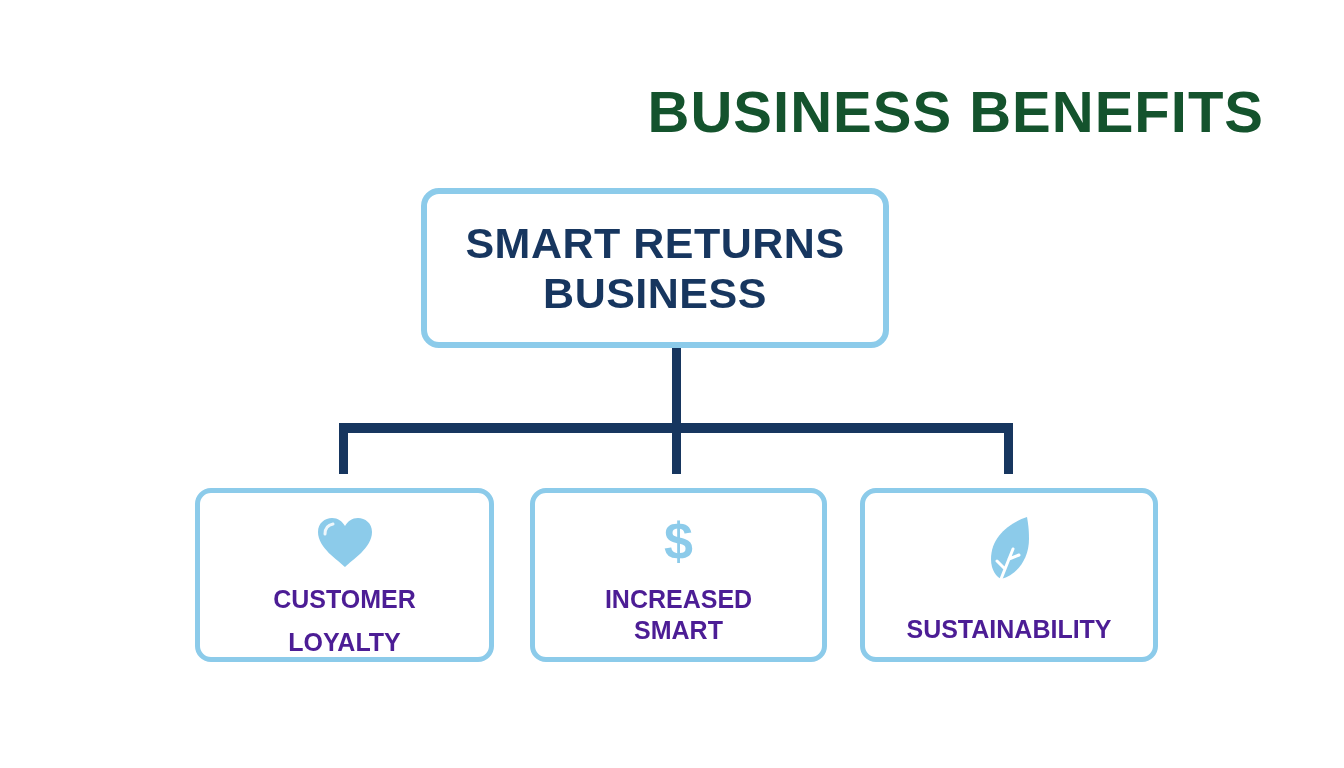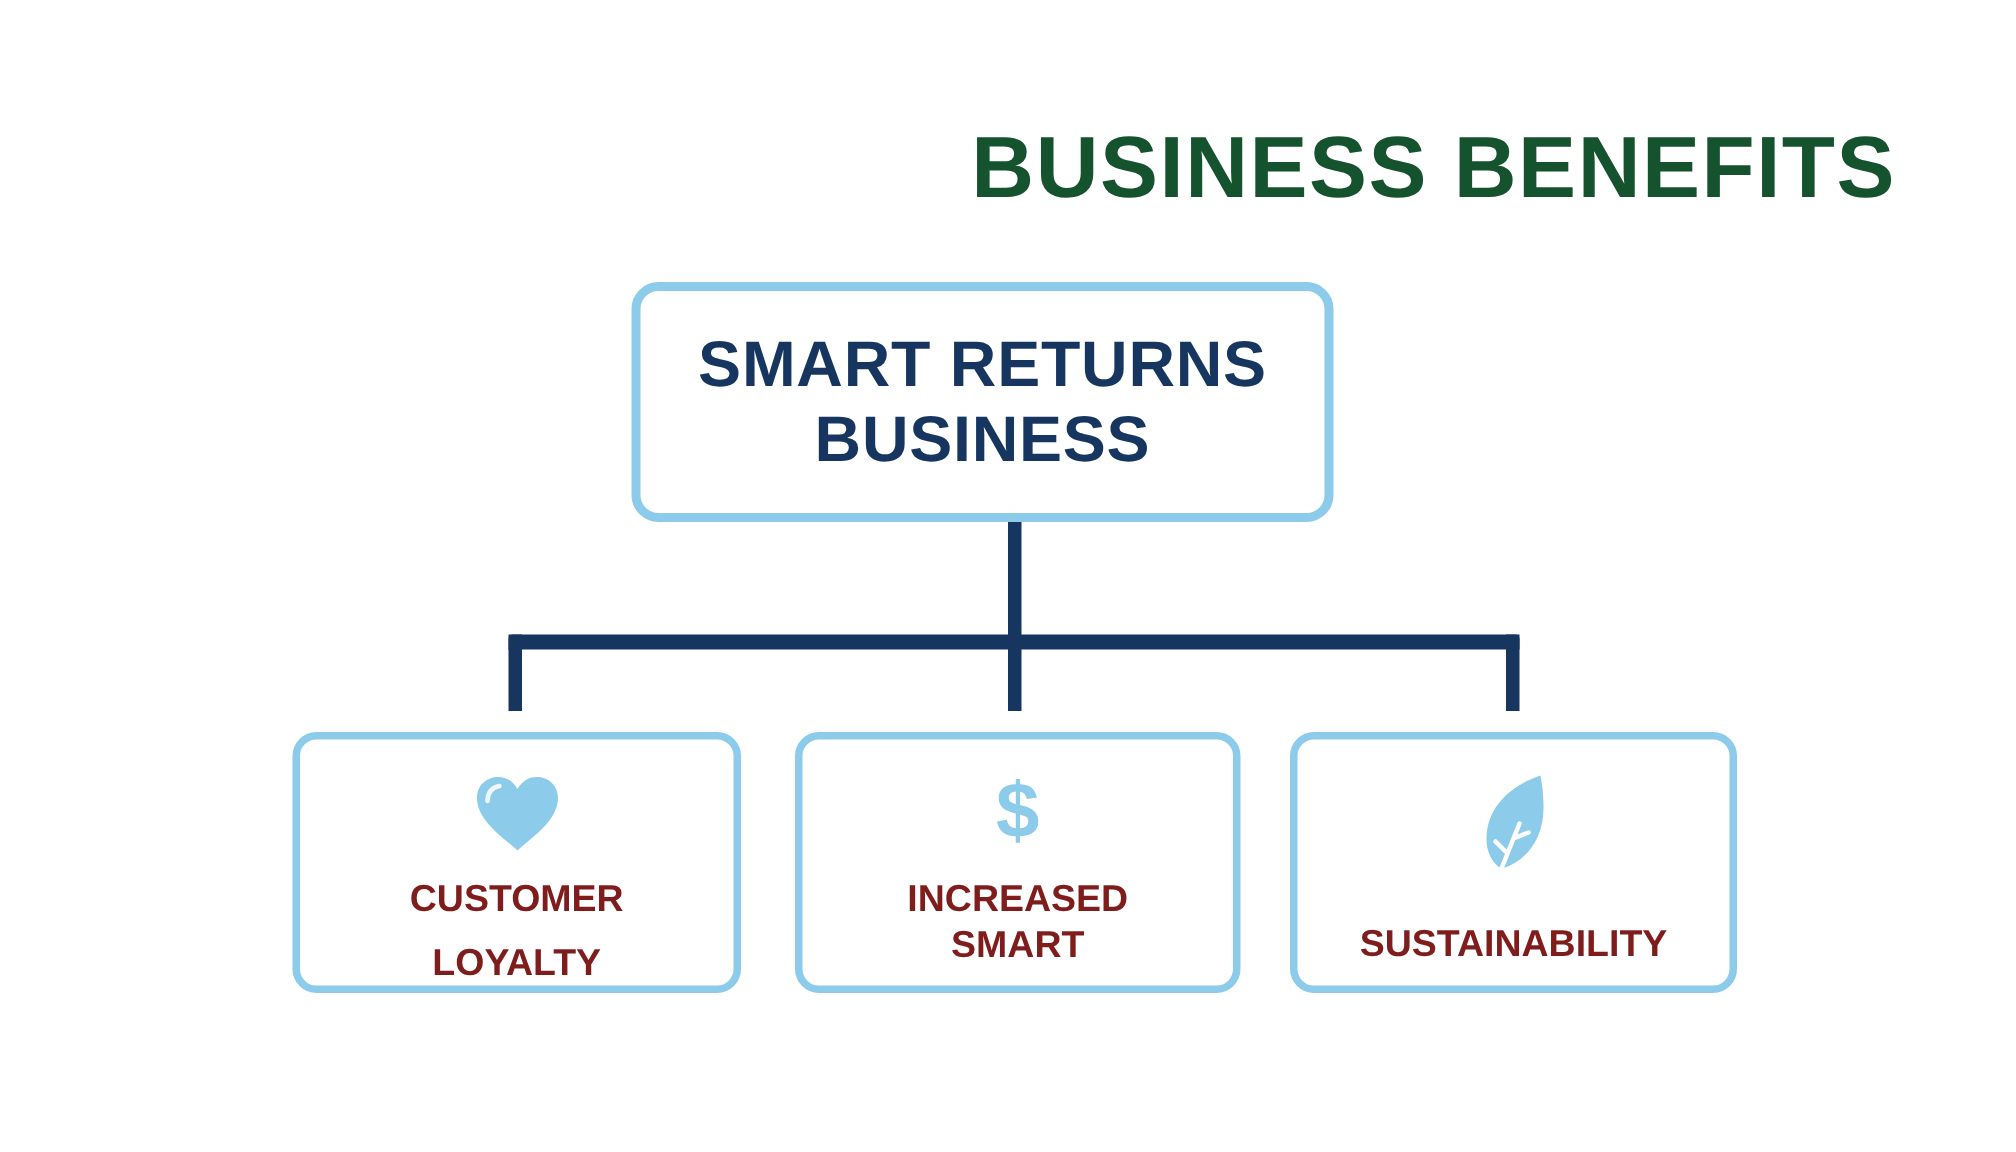--- a/index.html
+++ b/index.html
@@ -26,21 +26,21 @@
   .connector { position: absolute; background: #17365f; }
   .child-box {
     position: absolute; top: 488px; height: 174px;
     border: 5px solid #8ccbea; border-radius: 16px; box-sizing: border-box;
     background: #fff;
     display: flex; flex-direction: column; align-items: center;
   }
   .child-box .icon { position: absolute; left: 50%; transform: translateX(-50%); }
   .child-box .label {
     position: absolute; left: 0; width: 100%; text-align: center;
-    font-weight: 700; font-size: 25px; line-height: 31px; color: #7f1d1d;
+    font-weight: 700; font-size: 25px; line-height: 31px; color: #4c1d95;
   }
 </style>
 </head>
 <body>
 
 <div class="title">BUSINESS BENEFITS</div>
 
 <div class="root-box">
   <div class="line">SMART RETURNS</div>
   <div class="line">BUSINESS</div>

